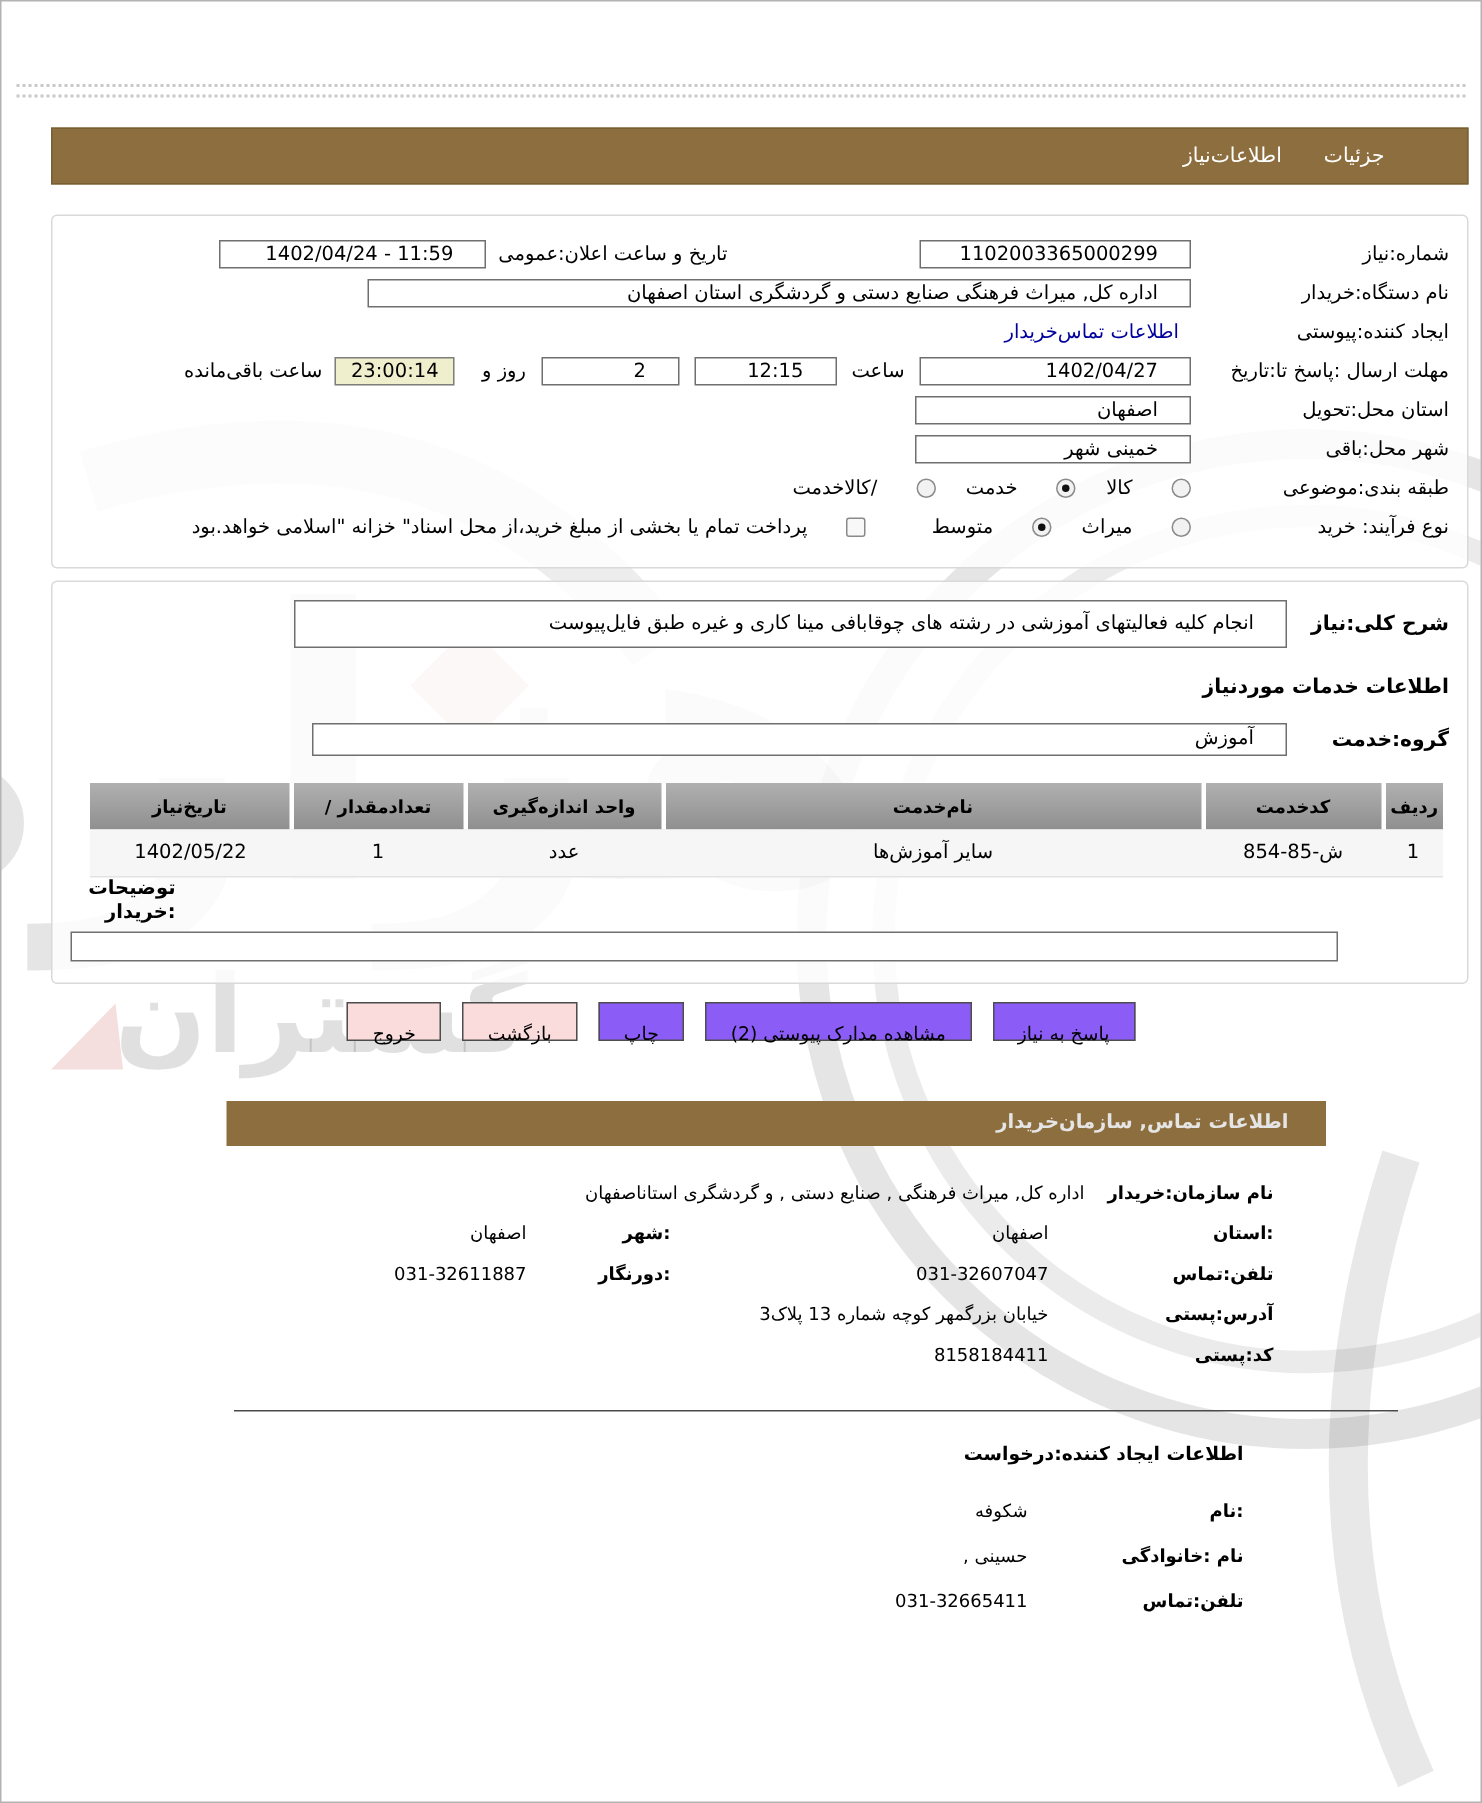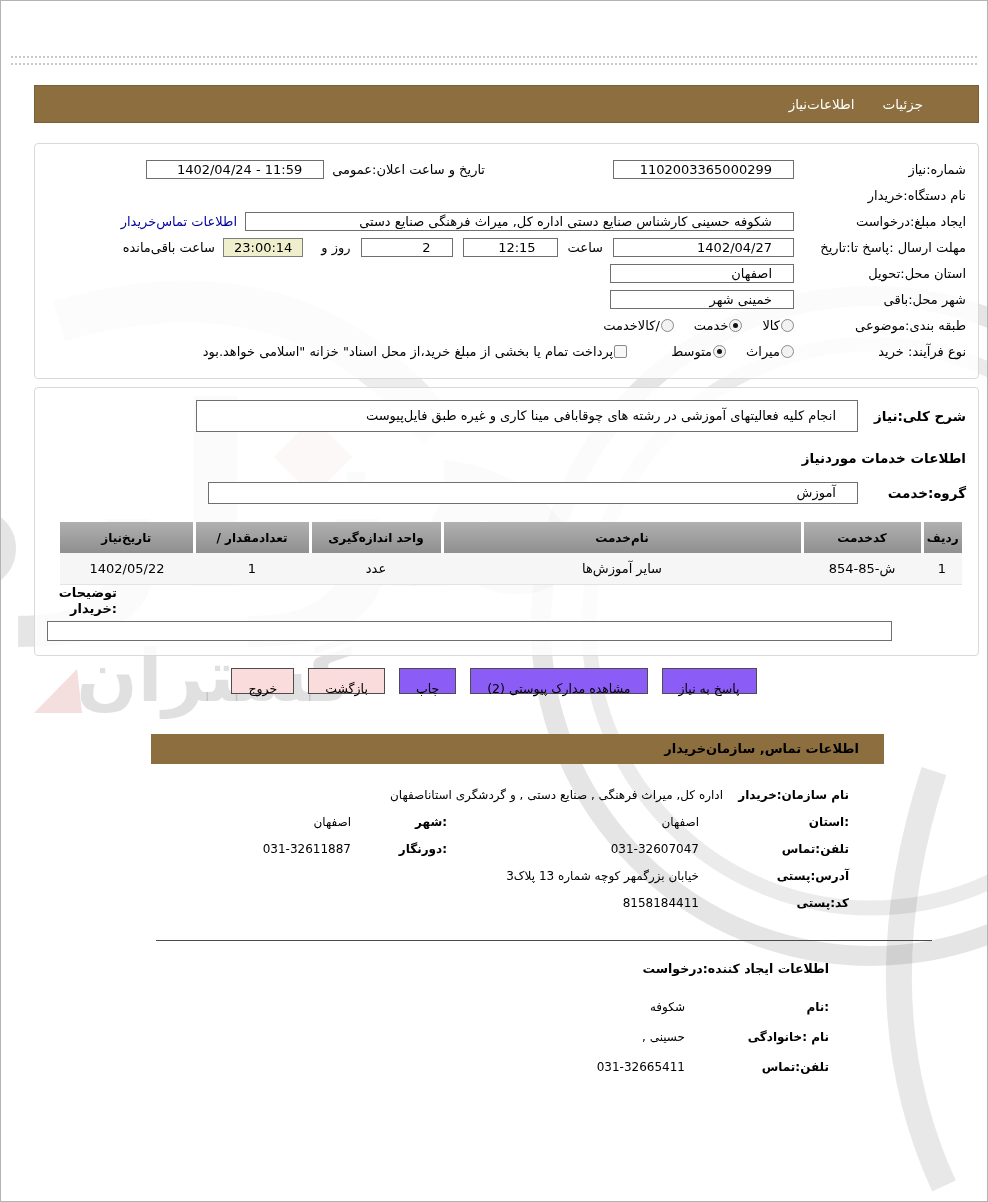--- a/index.html
+++ b/index.html
@@ -38,21 +38,21 @@
     color:#fff; font-size:13.5px;
   }
   .title-bar .tab { cursor:default; }
 
   .contact-bar {
     margin:40px 103px 0 150px;
     height:30px;
     background:#8d6f3f;
     display:flex; align-items:center;
     padding:0 25px 0 10px;
-    color:#000000; font-size:13px; font-weight:bold;
+    color:#e5e5e5; font-size:13px; font-weight:bold;
   }
 
   
   .panel {
     margin:20px 8px 0 33px;
     border:1px solid #d9d9d9;
     border-radius:4px;
     background:rgba(255,255,255,0.82);
     padding:12px 12px 14px 12px;
   }
@@ -84,21 +84,21 @@
     display:inline-block; width:13px; height:13px;
     border:1px solid #8a8a8a; background:#f2f2f2;
     flex-shrink:0; position:relative;
   }
   .radio { border-radius:50%; }
   .radio.checked::after {
     content:""; position:absolute; top:3px; right:3px;
     width:5px; height:5px; border-radius:50%; background:#111;
   }
   .checkbox { border-radius:2px; background:#f8f8f8; }
-  .opt { display:flex; align-items:center; gap:1px; margin-left:20px; }
+  .opt { display:flex; align-items:center; gap:26px; margin-left:20px; }
   .opt .olabel { white-space:nowrap; }
 
   
   .desc-row { display:flex; align-items:center; }
   .desc-label { font-weight:bold; font-size:13.5px; width:108px; flex-shrink:0; }
   .desc-box { width:662px; height:32px; line-height:30px; }
   .sec-heading { font-weight:bold; font-size:13.5px; margin-top:18px; }
   .group-row { display:flex; align-items:center; margin-top:16px; }
   .group-label { font-weight:bold; font-size:13.5px; width:108px; flex-shrink:0;text-align:right; }
   .group-box { width:650px; height:22px; line-height:20px; }
@@ -182,25 +182,25 @@
       <div class="frow">
         <span class="flabel">شماره:نیاز</span>
         <span class="tbox ltr" style="width:181px;">1102003365000299</span>
         <span style="width:128px;"></span>
         <span>تاریخ و ساعت اعلان:عمومی</span>
         <span class="tbox ltr" style="width:178px; margin-right:8px;">1402/04/24 - 11:59</span>
       </div>
 
       <div class="frow">
         <span class="flabel">نام دستگاه:خریدار</span>
-      </div>
-
-      <div class="frow">
-        <span class="flabel">ایجاد مبلغ:درخواست</span>
-        <span class="tbox" style="width:549px;">شکوفه حسینی کارشناس صنایع دستی اداره کل, میراث فرهنگی  صنایع دستی</span>
+        <span class="tbox" style="width:549px;">اداره کل, میراث فرهنگی  صنایع دستی و گردشگری استان اصفهان</span>
+      </div>
+
+      <div class="frow">
+        <span class="flabel">ایجاد کننده:پیوستی</span>
         <a class="link">اطلاعات تماس‌خریدار</a>
       </div>
 
       <div class="frow">
         <span class="flabel">مهلت ارسال :پاسخ تا:تاریخ</span>
         <span class="tbox ltr" style="width:181px;">1402/04/27</span>
         <span class="inline-label">ساعت</span>
         <span class="tbox ltr" style="width:95px;">12:15</span>
         <span class="tbox ltr" style="width:92px; margin-right:10px;">2</span>
         <span class="inline-label">روز و</span>

